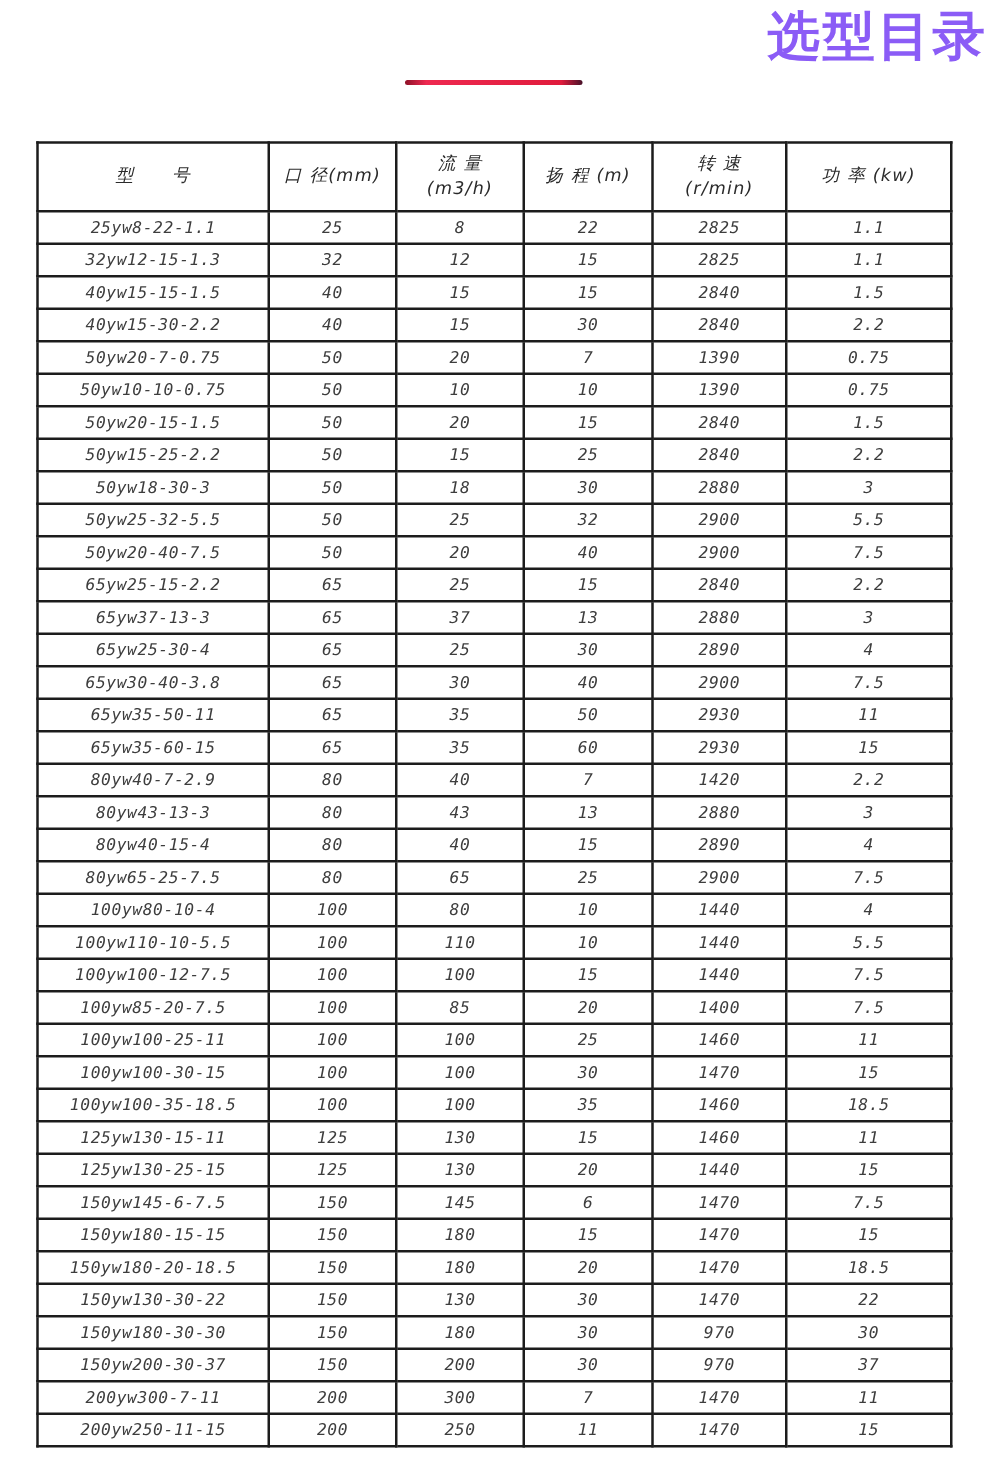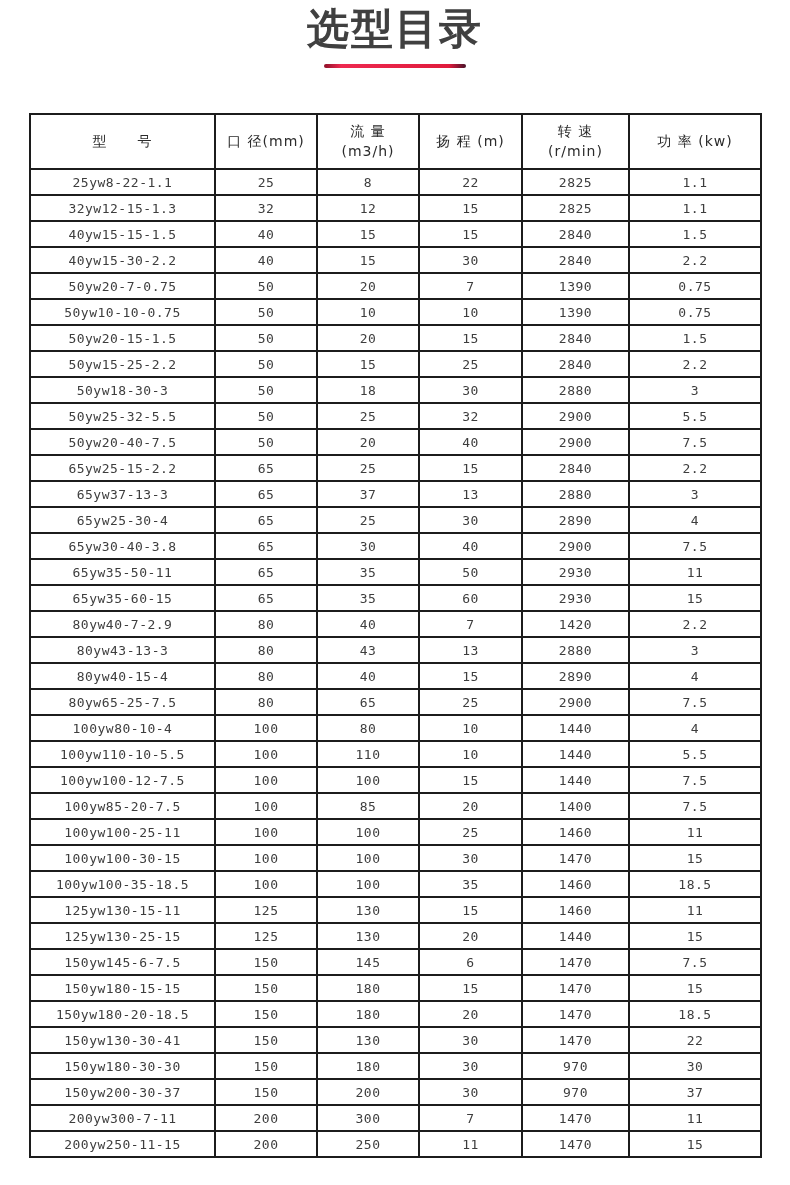--- a/index.html
+++ b/index.html
@@ -9,39 +9,40 @@
   }
   body {
     width: 790px;
     height: 1185px;
     overflow: hidden;
     font-family: "DejaVu Sans", "Liberation Sans", sans-serif;
     -webkit-font-smoothing: antialiased;
   }
   .page-title {
     padding-top: 4px;
-    text-align: center;
+    text-align: right;
     font-size: 42px;
     font-weight: bold;
-    color: #404040;
+    color: #8b5cf6;
     letter-spacing: 2px;
     line-height: 1.2;
   }
   .title-divider {
     width: 142px;
     height: 4px;
     margin: 10px auto 0 auto;
     background: linear-gradient(90deg, #8e1128 0%, #ee2950 12%, #e01b3c 88%, #471229 100%);
     border-radius: 2px;
   }
   table.catalog {
     border-collapse: collapse;
     table-layout: fixed;
     width: 731px;
     margin: 45px 0 0 29px;
+    font-style: italic;
   }
   table.catalog th,
   table.catalog td {
     border: 2px solid #1c1c1c;
     text-align: center;
     vertical-align: middle;
     padding: 0;
     overflow: hidden;
   }
   table.catalog th {
@@ -350,21 +351,21 @@
       </tr>
       <tr>
         <td>150yw180-20-18.5</td>
         <td>150</td>
         <td>180</td>
         <td>20</td>
         <td>1470</td>
         <td>18.5</td>
       </tr>
       <tr>
-        <td>150yw130-30-41</td>
+        <td>150yw130-30-22</td>
         <td>150</td>
         <td>130</td>
         <td>30</td>
         <td>1470</td>
         <td>22</td>
       </tr>
       <tr>
         <td>150yw180-30-30</td>
         <td>150</td>
         <td>180</td>

